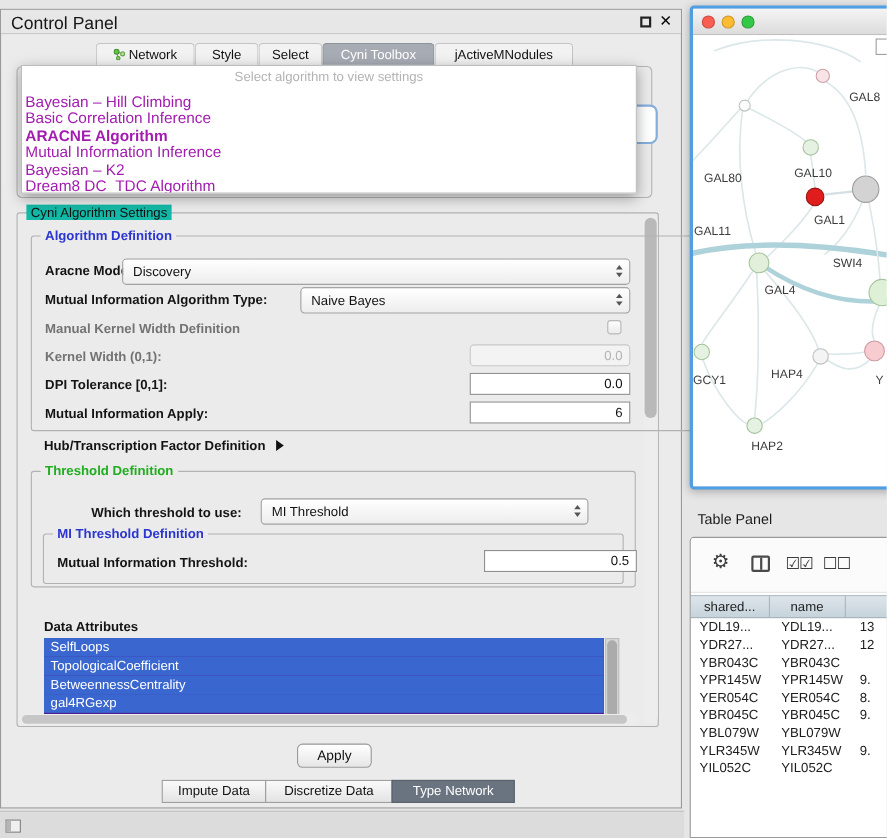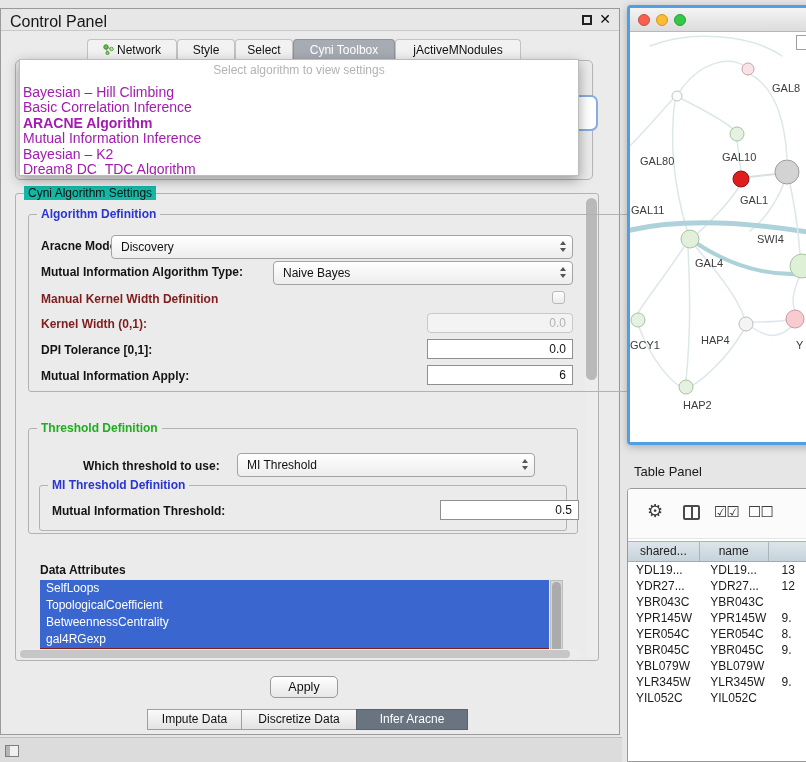--- a/index.html
+++ b/index.html
@@ -27,21 +27,21 @@
   .popup-item.sel{font-weight:bold}
 
   .group{position:absolute;left:14px;top:184px;width:584px;height:468px;border:1px solid #b2b2b2;border-radius:3px}
   .group-title{position:absolute;left:8px;top:-8px;background:#14b8a6;padding:0 4px;font-size:12px;color:#111;white-space:nowrap}
   .fieldset{position:absolute;border:1px solid #b2b2b2;border-radius:3px}
   .fs-title{position:absolute;left:8px;top:-8px;background:#ebebeb;padding:0 4px;font-size:12px;font-weight:bold;white-space:nowrap}
   .fs-title.blue{color:#2b35cf}
   .fs-title.green{color:#1fae1f}
 
   .lbl{position:absolute;font-size:12px;font-weight:bold;color:#141414;white-space:nowrap;line-height:15px}
-  .lbl.dis{color:#7f1d1d}
+  .lbl.dis{color:#737373}
   .lbl.plain{font-weight:normal}
 
   .combo{position:absolute;height:24px;background:linear-gradient(#ffffff,#ededed);border:1px solid #a3a3a3;border-radius:4px;font-size:12px}
   .combo-val{position:absolute;left:9px;top:4px;white-space:nowrap;color:#111}
   .spin{position:absolute;right:6px;top:5px}
   .spin b{display:block;width:0;height:0;border-left:3.5px solid transparent;border-right:3.5px solid transparent}
   .spin .up{border-bottom:4.5px solid #555;margin-bottom:2.5px}
   .spin .down{border-top:4.5px solid #555}
 
   .tfield{position:absolute;height:20px;background:#fff;border:1px solid #8f8f8f;font-size:12px;line-height:18px;text-align:right;padding-right:6px;color:#111}
@@ -49,21 +49,21 @@
   .checkbox{position:absolute;width:13px;height:13px;border:1px solid #b9b9b9;border-radius:3px;background:linear-gradient(#fdfdfd,#ececec)}
 
   .arrow-right{display:inline-block;width:0;height:0;border-top:5px solid transparent;border-bottom:5px solid transparent;border-left:7px solid #111;margin-left:10px;vertical-align:-1px}
   .arrow-down{display:inline-block;width:0;height:0;border-left:5px solid transparent;border-right:5px solid transparent;border-top:7px solid #111;margin-left:8px;vertical-align:1px}
 
   .vtrack{position:absolute;left:569px;top:2px;width:13px;height:462px;background:#ededed;border-radius:7px}
   .vthumb{position:absolute;left:1px;top:2px;width:11px;height:182px;background:#b9b9b9;border-radius:6px}
   .htrack{position:absolute;left:3px;top:455px;width:562px;height:10px;background:#ededed;border-radius:5px}
   .hthumb{position:absolute;left:1px;top:1px;width:550px;height:8px;background:#c6c6c6;border-radius:4px}
 
-  #attr-list{position:absolute;left:24px;top:386px;width:509px;height:74px;background:#7f1d1d;overflow:hidden}
+  #attr-list{position:absolute;left:24px;top:386px;width:509px;height:74px;background:#4c1d95;overflow:hidden}
   .attr-item{height:17px;line-height:17px;background:#3a66cf;color:#fff;font-size:12px;padding-left:6px;white-space:nowrap}
   .list-vscroll{position:absolute;left:534px;top:386px;width:13px;height:74px;background:#d6d6d6;border:1px solid #bdbdbd}
   .vthumb2{position:absolute;left:1px;top:1px;width:9px;height:70px;background:#ababab;border-radius:5px}
 
   #apply-btn{position:absolute;left:269px;top:667px;width:68px;height:22px;background:linear-gradient(#ffffff,#e6e6e6);border:1px solid #9a9a9a;border-radius:5px;font-size:12.5px;text-align:center;line-height:20px;color:#111}
 
   .btab{position:absolute;top:700px;height:21px;font-size:12px;text-align:center;line-height:19px;background:linear-gradient(#fafafa,#e3e3e3);border:1px solid #9f9f9f;color:#111;white-space:nowrap}
   .btab.selected{background:#6a7380;color:#fff;border-color:#5a626d}
 
   
@@ -175,20 +175,23 @@
         <span class="lbl dis" style="left:12px;top:102px">Kernel Width (0,1):</span>
         <div class="tfield dis" style="left:398px;top:98px;width:146px">0.0</div>
 
         <span class="lbl" style="left:12px;top:128px">DPI Tolerance [0,1]:</span>
         <div class="tfield" style="left:398px;top:124px;width:146px">0.0</div>
 
         <span class="lbl" style="left:12px;top:154px">Mutual Information Apply:</span>
         <div class="tfield" style="left:398px;top:150px;width:146px">6</div>
       </div>
 
+      <div class="lbl" style="left:24px;top:204px">
+        <span>Hub/Transcription Factor Definition</span><span class="arrow-right"></span>
+      </div>
 
       <div class="fieldset" style="left:12px;top:234px;width:550px;height:106px">
         <span class="fs-title green">Threshold Definition</span>
 
         <span class="lbl" style="left:54px;top:30px">Which threshold to use:</span>
         <div class="combo" style="left:208px;top:24px;width:298px">
           <span class="combo-val">MI Threshold</span>
           <span class="spin">
               <b class="up"></b>
               <b class="down"></b>
@@ -216,21 +219,21 @@
 
       <div class="htrack">
           <div class="hthumb"></div>
         </div>
     </div>
 
     <div id="apply-btn">Apply</div>
 
     <div class="btab" style="left:146px;width:95px">Impute Data</div>
     <div class="btab" style="left:240px;width:116px">Discretize Data</div>
-    <div class="btab selected" style="left:355px;width:112px">Infer Aracne</div>
+    <div class="btab selected" style="left:355px;width:112px">Type Network</div>
   </div>
 
   <div id="net-window">
     <div class="nw-titlebar">
       <span class="light red"></span>
       <span class="light yellow"></span>
       <span class="light green"></span>
     </div>
     <div class="nw-canvas">
       <svg width="194" height="410" viewBox="0 0 194 410">

